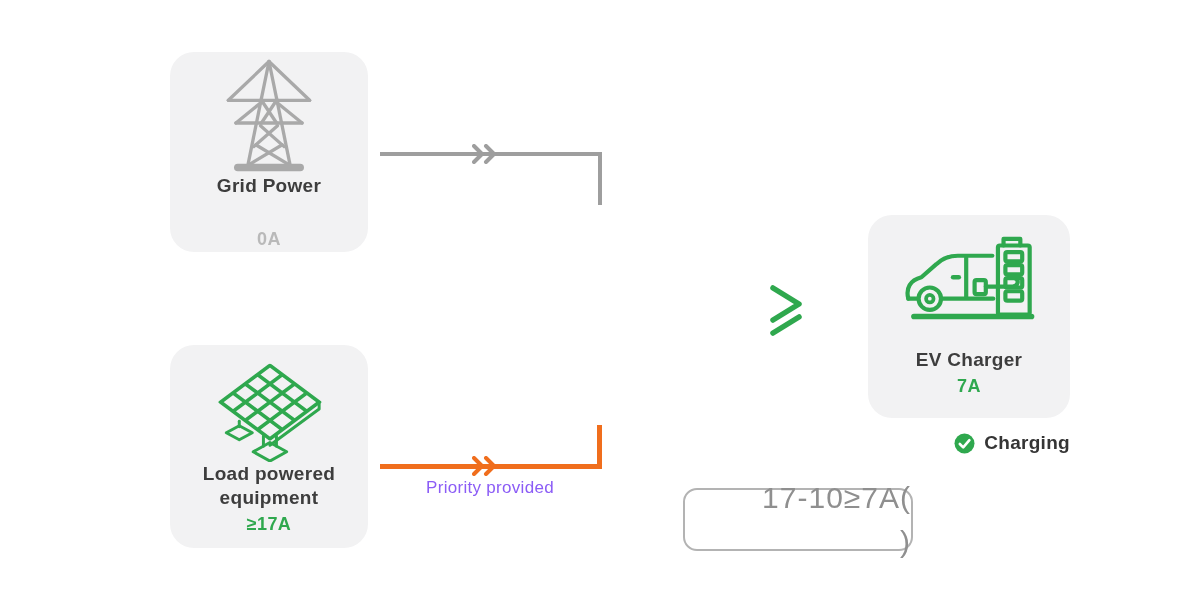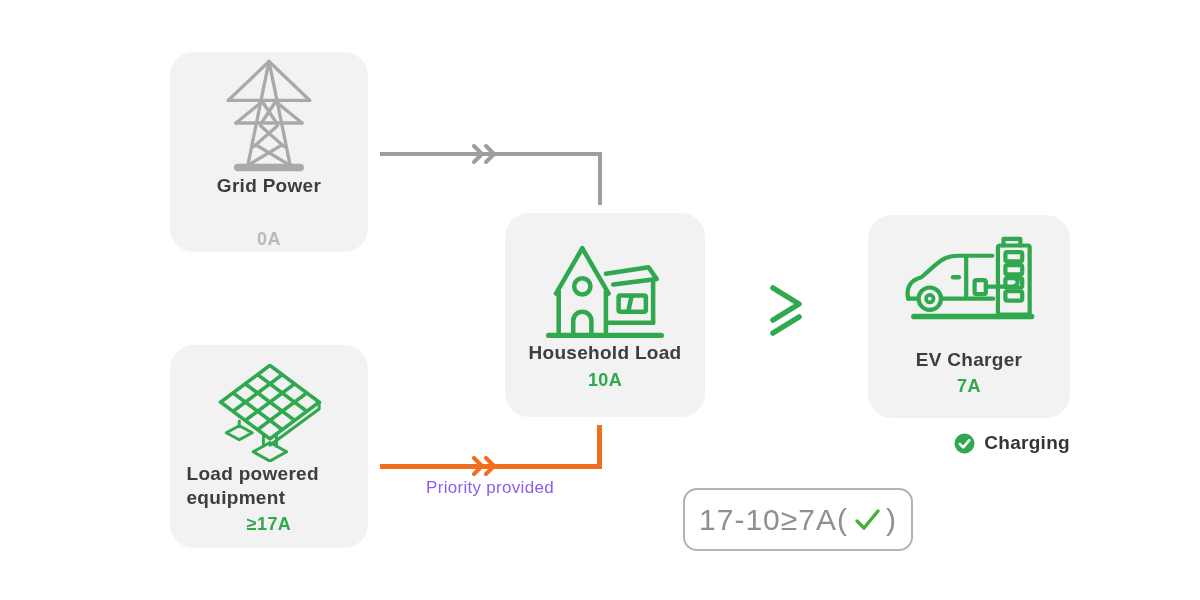--- a/index.html
+++ b/index.html
@@ -3,42 +3,42 @@
 <meta charset="utf-8">
 <style>
   html,body{margin:0;padding:0;background:#ffffff;}
   .stage{
     position:relative;width:1200px;height:600px;overflow:hidden;background:#ffffff;
     font-family:"Liberation Sans",sans-serif;
   }
   .card{
     position:absolute;background:#f2f2f3;border-radius:24px;
     display:flex;flex-direction:column;align-items:center;justify-content:center;
-    text-align:left;
+    text-align:center;
   }
   .card-label{
     font-size:19px;font-weight:700;color:#3d3d3d;letter-spacing:.3px;line-height:1.25;
   }
   .card-value{font-size:18px;font-weight:700;letter-spacing:.4px;margin-top:5px;}
   .value-gray{color:#b9b9b9;margin-top:31px;}
   .value-green{color:#2fa84e;}
   .hline,.vline{position:absolute;}
   .gray-line{background:#9e9e9e;}
   .orange-line{background:#f06e1d;}
   .edge-label{
     position:absolute;font-size:17px;color:#8b5cf6;letter-spacing:.3px;text-align:center;
   }
   .status-row{
     position:absolute;display:flex;align-items:center;justify-content:flex-end;gap:9px;
   }
   .status-text{font-size:19px;font-weight:700;color:#353535;letter-spacing:.3px;}
   .formula-box{
     position:absolute;border:2px solid #b3b3b3;border-radius:14px;
-    display:flex;align-items:center;justify-content:center;gap:5px;
-    font-size:30px;color:#8f8f8f;letter-spacing:1px;
+    display:flex;align-items:flex-end;justify-content:center;gap:5px;
+    font-size:30px;color:#8f8f8f;letter-spacing:1px;flex-direction:column;
   }
   svg{display:block;}
 </style>
 </head>
 <body>
 
 <div class="stage">
 
   <div class="card" style="left:170px;top:52px;width:198px;height:200px;">
     <svg width="104" height="120" viewBox="0 0 110 125" fill="none" stroke="#a9a9a9" stroke-width="3.5" stroke-linecap="round" stroke-linejoin="round">
@@ -72,37 +72,20 @@
       <path d="M112,48 v7 L59,94"></path>
       <path d="M52,84 V95 M66,84 V95"></path>
       <path d="M59,91 L77,101 L59,111 L41,101 Z"></path>
       <path d="M26,68 V74"></path>
       <path d="M26,73 L40,80.5 L26,88 L12,80.5 Z"></path>
     </svg>
     <div class="card-label" style="max-width:165px;">Load powered equipment</div>
     <div class="card-value value-green">≥17A</div>
   </div>
 
-  <div class="card" style="left:505px;top:213px;width:200px;height:204px;">
-    <svg width="118" height="102" viewBox="0 0 130 112" fill="none" stroke="#2fa84e" stroke-width="5" stroke-linecap="round" stroke-linejoin="round">
-      <path d="M66,38 L113,31 L122,44 L74,50"></path>
-      <line x1="118" y1="46" x2="118" y2="92"></line>
-      <line x1="68" y1="92" x2="118" y2="92"></line>
-      <rect x="80" y="62" width="30" height="18" rx="2"></rect>
-      <line x1="94" y1="64" x2="91" y2="78"></line>
-      <path d="M11,60 L40,10 L69,60"></path>
-      <line x1="14" y1="57" x2="14" y2="102"></line>
-      <line x1="66" y1="57" x2="66" y2="102"></line>
-      <circle cx="40" cy="52" r="9"></circle>
-      <path d="M30,103 V90 a10,10 0 0 1 20,0 V103"></path>
-      <line x1="3" y1="106" x2="127" y2="106" stroke-width="6"></line>
-    </svg>
-    <div class="card-label">Household Load</div>
-    <div class="card-value value-green">10A</div>
-  </div>
 
   <div class="card" style="left:868px;top:215px;width:202px;height:203px;">
     <svg width="140" height="89" viewBox="0 0 150 95" fill="none" stroke="#2fa84e" stroke-width="4.5" stroke-linecap="round" stroke-linejoin="round">
       <path d="M10,67 C7,56 12,47 24,44 L40,30 C47,23.5 54,21 63,21 L100,21"></path>
       <path d="M10,67 H19"></path>
       <path d="M47,67 H101"></path>
       <circle cx="33" cy="67" r="12"></circle>
       <circle cx="33" cy="67" r="4" stroke-width="4"></circle>
       <line x1="72" y1="23" x2="72" y2="65"></line>
       <line x1="58" y1="44" x2="64" y2="44" stroke-width="5"></line>

